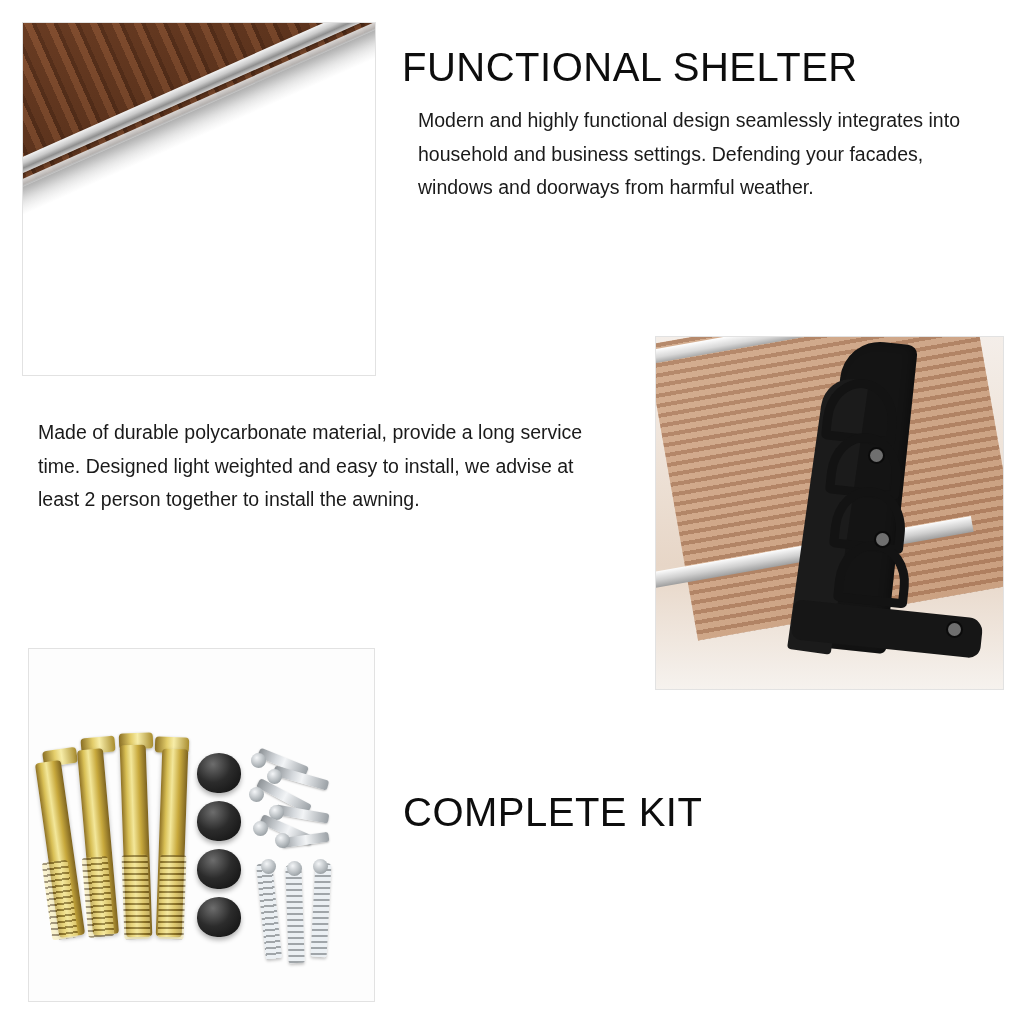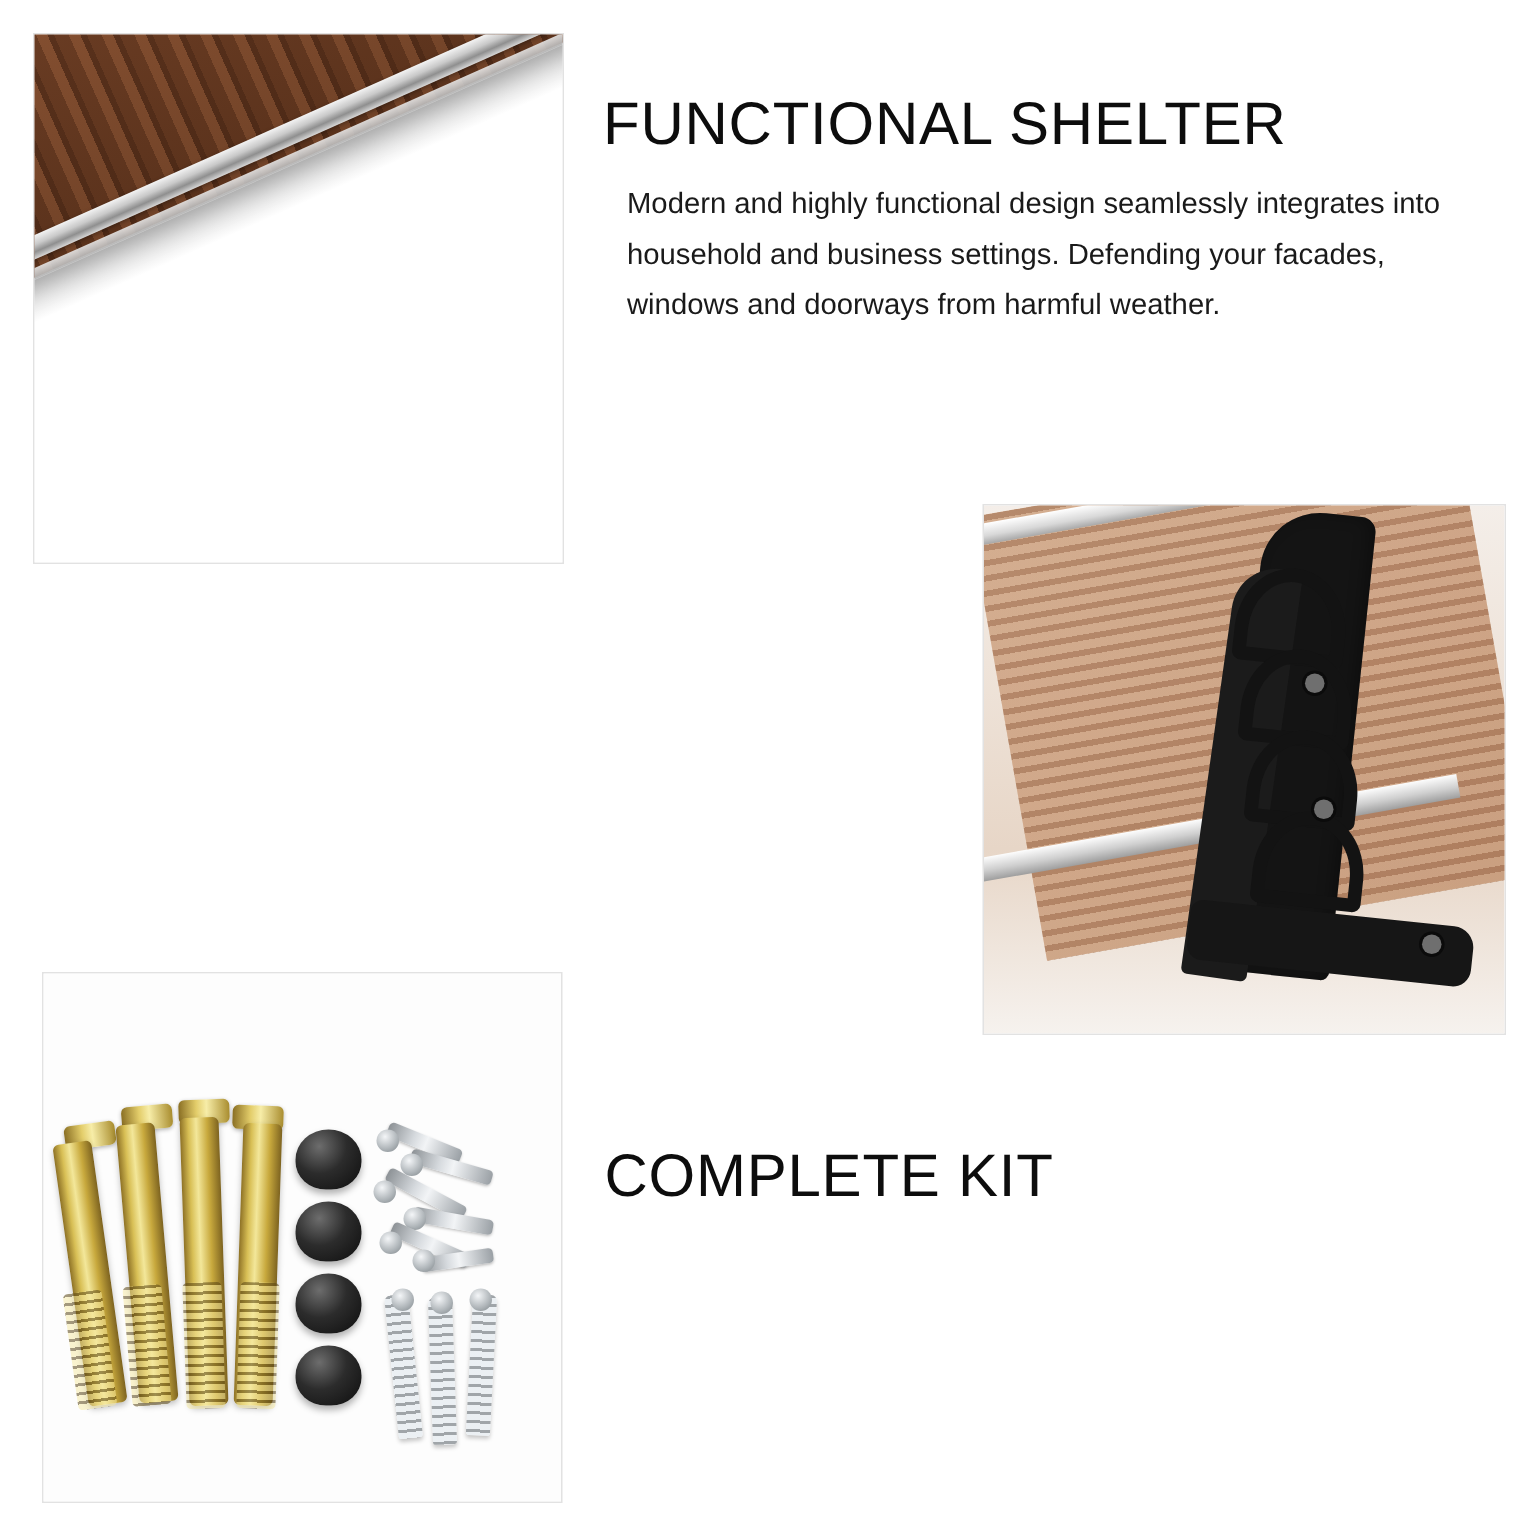--- a/index.html
+++ b/index.html
@@ -36,37 +36,37 @@
     line-height: 1.72;
     color: #1a1a1a;
     margin: 16px;
     font-family: "Liberation Sans", sans-serif;
   }
 
   
   .block-1-text {
     position: absolute;
     left: 402px;
-    top: 62px;
+    top: 46px;
     width: 586px;
   }
 
   
   .block-2-text {
     position: absolute;
     left: 22px;
     top: 400px;
     width: 580px;
   }
 
   
   .block-3-text {
     position: absolute;
     left: 403px;
-    top: 763px;
+    top: 791px;
     width: 590px;
   }
 
   
   .photo {
     position: absolute;
     overflow: hidden;
     background: #ffffff;
     border: 1px solid #e2e2e2;
   }
@@ -322,20 +322,21 @@
     <div class="awning-edge-2"></div>
     <div class="awning-shadow"></div>
   </div>
 
   <div class="block-1-text">
     <h2 class="heading">FUNCTIONAL SHELTER</h2>
     <p class="body-text">Modern and highly functional design seamlessly integrates into household and business settings. Defending your facades, windows and doorways from harmful weather.</p>
   </div>
 
   <div class="block-2-text">
+    <p class="body-text">Made of durable polycarbonate material, provide a long service time. Designed light weighted and easy to install, we advise at least 2 person together to install the awning.</p>
   </div>
 
   <div class="photo photo-bracket">
     <div class="bracket-bg"></div>
     <div class="bracket-panel"></div>
     <div class="bracket-panel-top-strip"></div>
     <div class="bracket-panel-bottom-strip"></div>
 
     <div class="bracket-arm"></div>
     <div class="bracket-arm-2"></div>

